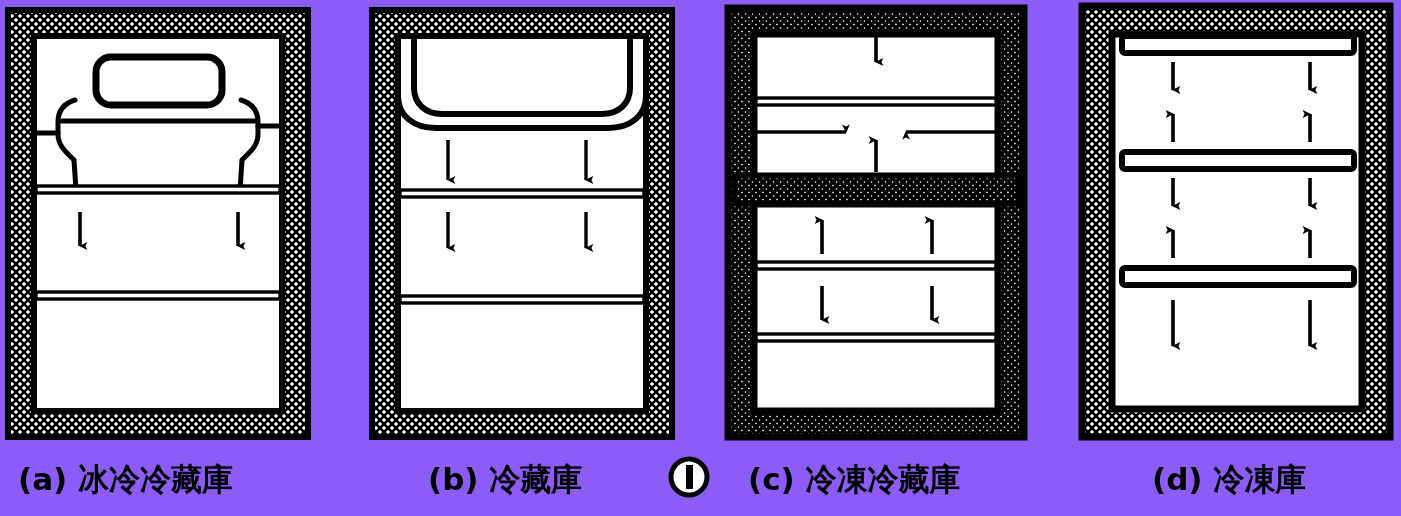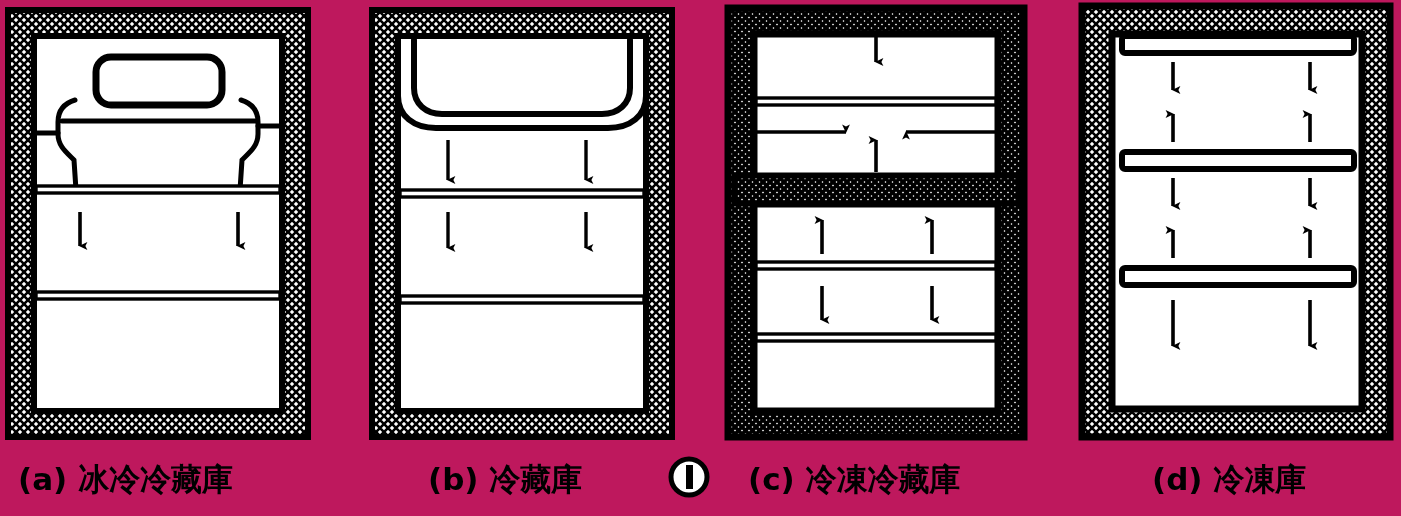--- a/index.html
+++ b/index.html
@@ -11,21 +11,21 @@
   body {
     width: 1401px;
     height: 516px;
     font-family: "DejaVu Sans", "Liberation Sans", sans-serif;
     overflow: hidden;
   }
   #figure-root {
     position: relative;
     width: 1401px;
     height: 516px;
-    background: #be185d;
+    background: #8b5cf6;
   }
   #figure-svg {
     position: absolute;
     top: 0;
     left: 0;
     width: 1401px;
     height: 516px;
     display: block;
   }
   .caption-text {

